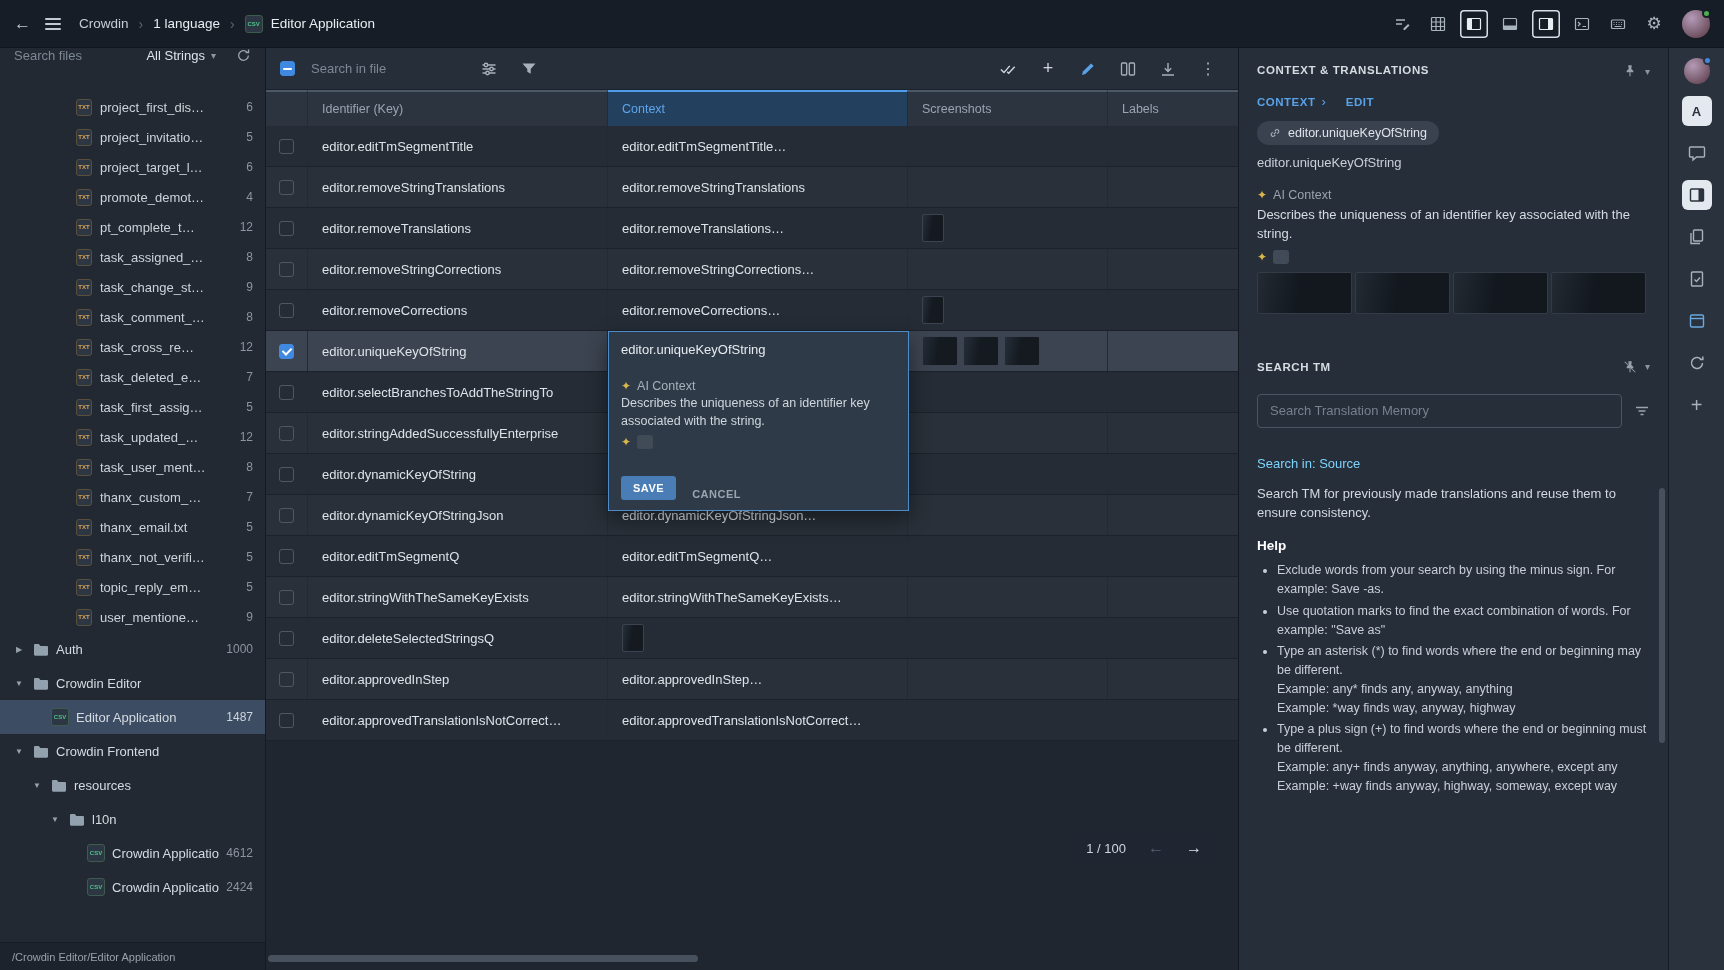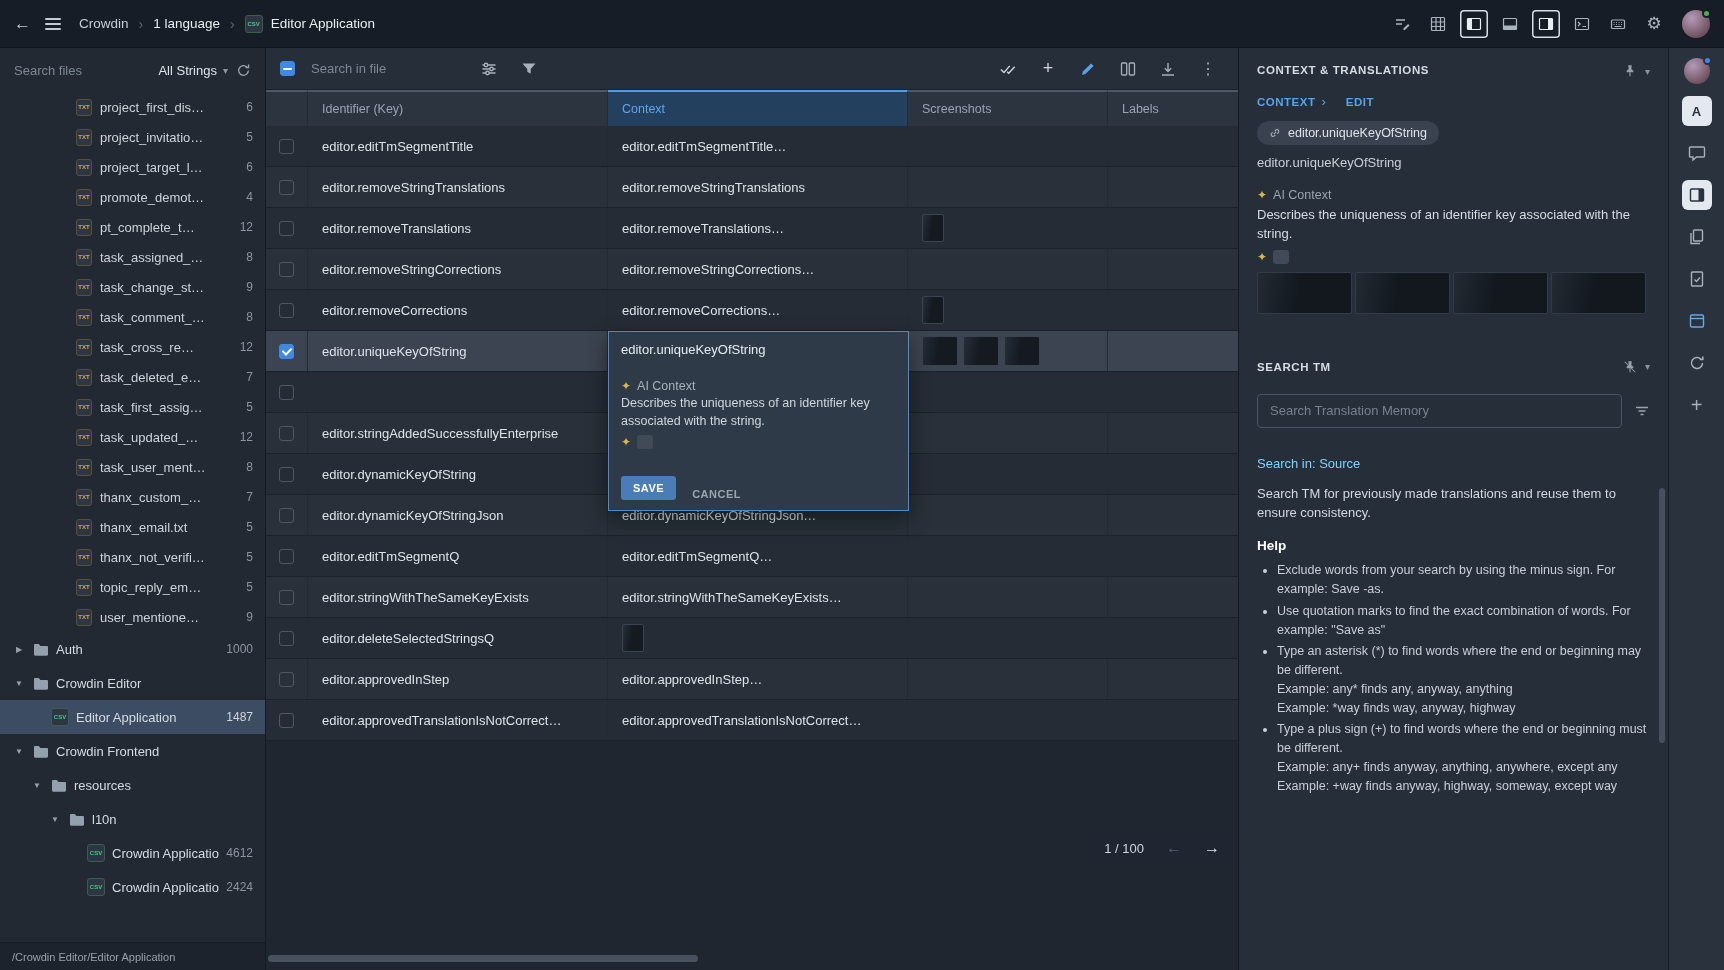--- a/index.html
+++ b/index.html
@@ -26,21 +26,21 @@
   .ticon svg{width:16px;height:16px}
   .ticon.active{box-shadow:inset 0 0 0 1.5px #d7dee5;color:#e8edf2}
   .gearglyph{font-size:17px}
   .avatar{width:28px;height:28px;border-radius:50%;background:radial-gradient(circle at 35% 30%,#b39ab7,#6d4f5e 75%);position:relative;margin-left:6px;cursor:pointer}
   .avatar i{position:absolute;top:-1px;right:-1px;width:9px;height:9px;border-radius:50%;background:#4caf50;border:2px solid #171d26}
 
   .content{flex:1;display:flex;min-height:0}
 
   
   .sidebar{width:265px;flex:0 0 265px;background:#222933;display:flex;flex-direction:column}
-  .sb-head{height:44px;flex:0 0 44px;display:flex;align-items:center;padding:0 14px;gap:8px}
+  .sb-head{height:44px;flex:0 0 44px;display:flex;align-items:flex-start;padding:0 14px;gap:20px}
   .sb-search{flex:1;min-width:0;background:none;border:0;outline:none;color:#d5dbe2;font-size:13px}
   .sb-search::placeholder{color:#7e8894}
   .sb-filter{display:flex;align-items:center;gap:6px;background:none;border:0;color:#dde3e9;font-size:13px;cursor:pointer;white-space:nowrap}
   .caret{color:#8b95a1;font-size:10px}
   .sb-refresh{background:none;border:0;color:#9aa4b0;cursor:pointer;display:flex}
   .sb-refresh svg{width:15px;height:15px}
   .sb-scroll{flex:1;overflow:hidden}
   .sb-file{height:30px;display:flex;align-items:center;gap:8px;padding:0 12px 0 76px;cursor:pointer}
   .fname{flex:1;font-size:13px;color:#ccd3da;white-space:nowrap;overflow:hidden}
   .fcount{font-size:12px;color:#8b95a1}
@@ -92,21 +92,21 @@
   .pval{font-size:13px;color:#e6ebf0}
   .ailabel{margin-top:22px;font-size:12.5px;color:#a8b1bb;display:flex;gap:6px;align-items:center}
   .aitext{margin-top:2px;font-size:12.5px;color:#cfd6dd;line-height:1.4}
   .sparkle{color:#d9b64a;font-size:12px}
   .aibox{width:16px;height:14px;border-radius:3px;background:#414b58;display:inline-block}
   .sparkrow{margin-top:5px;display:flex;align-items:center;gap:6px}
   .btns{margin-top:auto;display:flex;align-items:flex-end;gap:16px}
   .save-btn{background:#4a7cb5;color:#fff;font-size:11px;font-weight:bold;letter-spacing:.5px;border:0;border-radius:3px;padding:6px 12px;cursor:pointer}
   .cancel-btn{background:none;border:0;color:#9aa5b1;font-size:11px;font-weight:bold;letter-spacing:.5px;cursor:pointer}
 
-  .pagination{position:absolute;right:0;bottom:104px;display:flex;align-items:center;gap:22px;background:#1f2631;border-radius:4px;padding:9px 18px}
+  .pagination{position:absolute;right:18px;bottom:104px;display:flex;align-items:center;gap:22px;background:#1f2631;border-radius:4px;padding:9px 18px}
   .pg-label{font-size:13px;color:#cfd6dd}
   .pg-btn{background:none;border:0;font-size:16px;cursor:pointer}
   .pg-prev{color:#566170}
   .pg-next{color:#dbe2e9}
   .hscroll{position:absolute;left:2px;bottom:8px;width:430px;height:7px;border-radius:4px;background:#47505d;cursor:pointer}
 
   
   .panel{width:430px;flex:0 0 430px;background:#262e39;border-left:1px solid #141a22;position:relative;padding:16px 18px;overflow:hidden;font-size:13px}
   .p-head{display:flex;justify-content:space-between}
   .p-title{font-size:11.5px;font-weight:bold;letter-spacing:.6px;color:#d6dce2}
@@ -542,20 +542,23 @@
                 <span class="thumb"></span>
                 <span class="thumb"></span>
                 <span class="thumb"></span>
               </div>
               <div class="tcell"></div>
             </div>
             <div class="trow">
               <div class="tcell cbc">
                 <span class="cb"></span>
               </div>
+              <div class="tcell">
+                <span>editor.selectBranchesToAddTheStringTo</span>
+              </div>
               <div class="tcell"></div>
               <div class="tcell"></div>
               <div class="tcell"></div>
             </div>
             <div class="trow">
               <div class="tcell cbc">
                 <span class="cb"></span>
               </div>
               <div class="tcell">
                 <span>editor.stringAddedSuccessfullyEnterprise</span>

